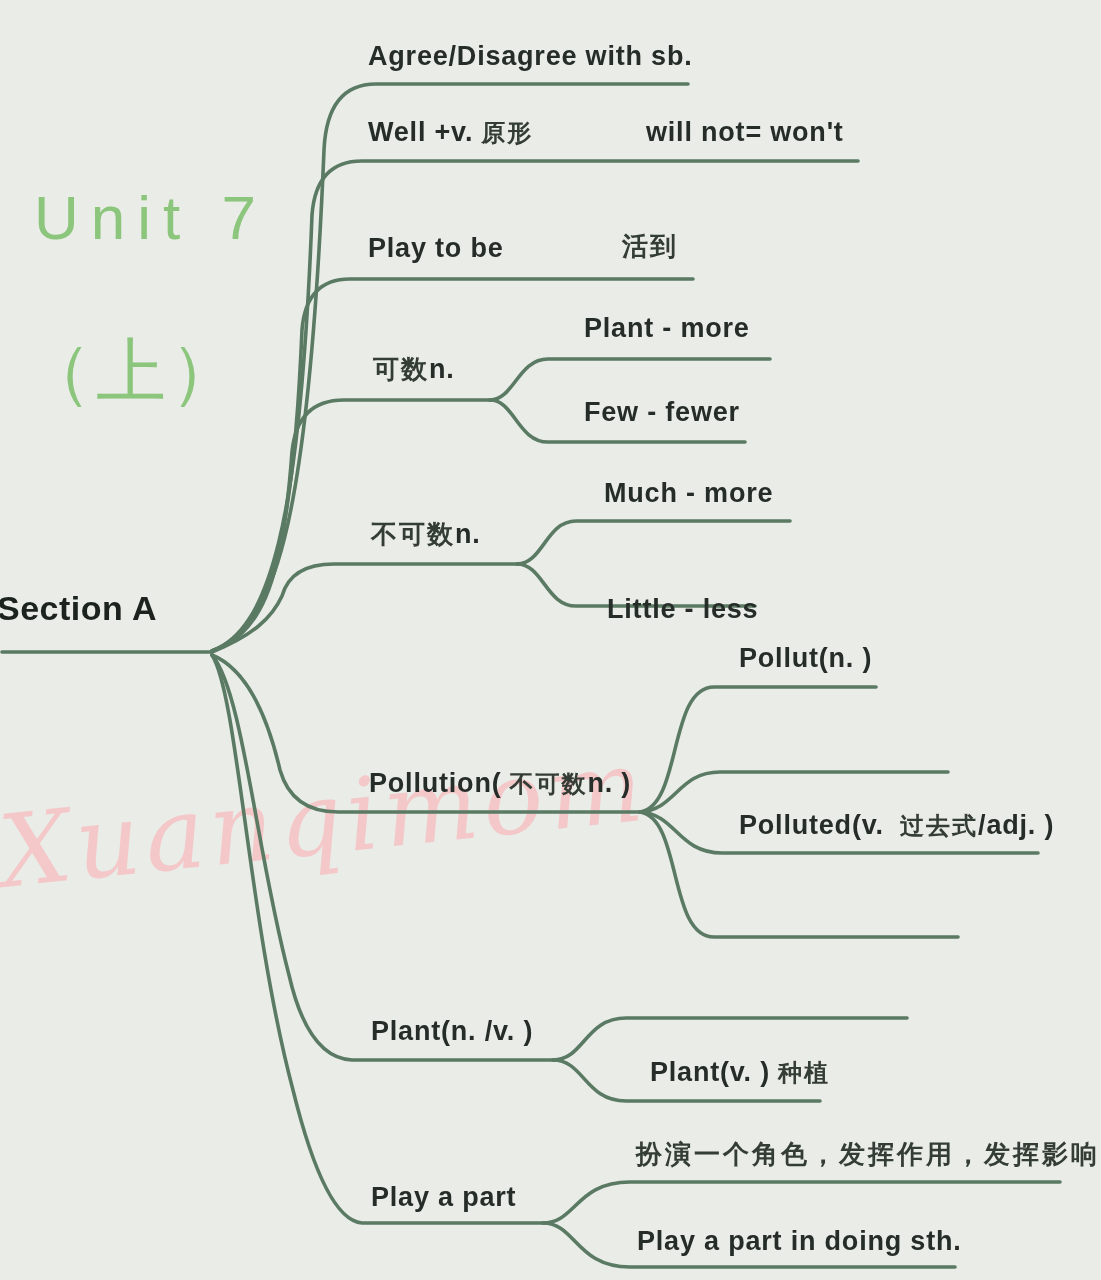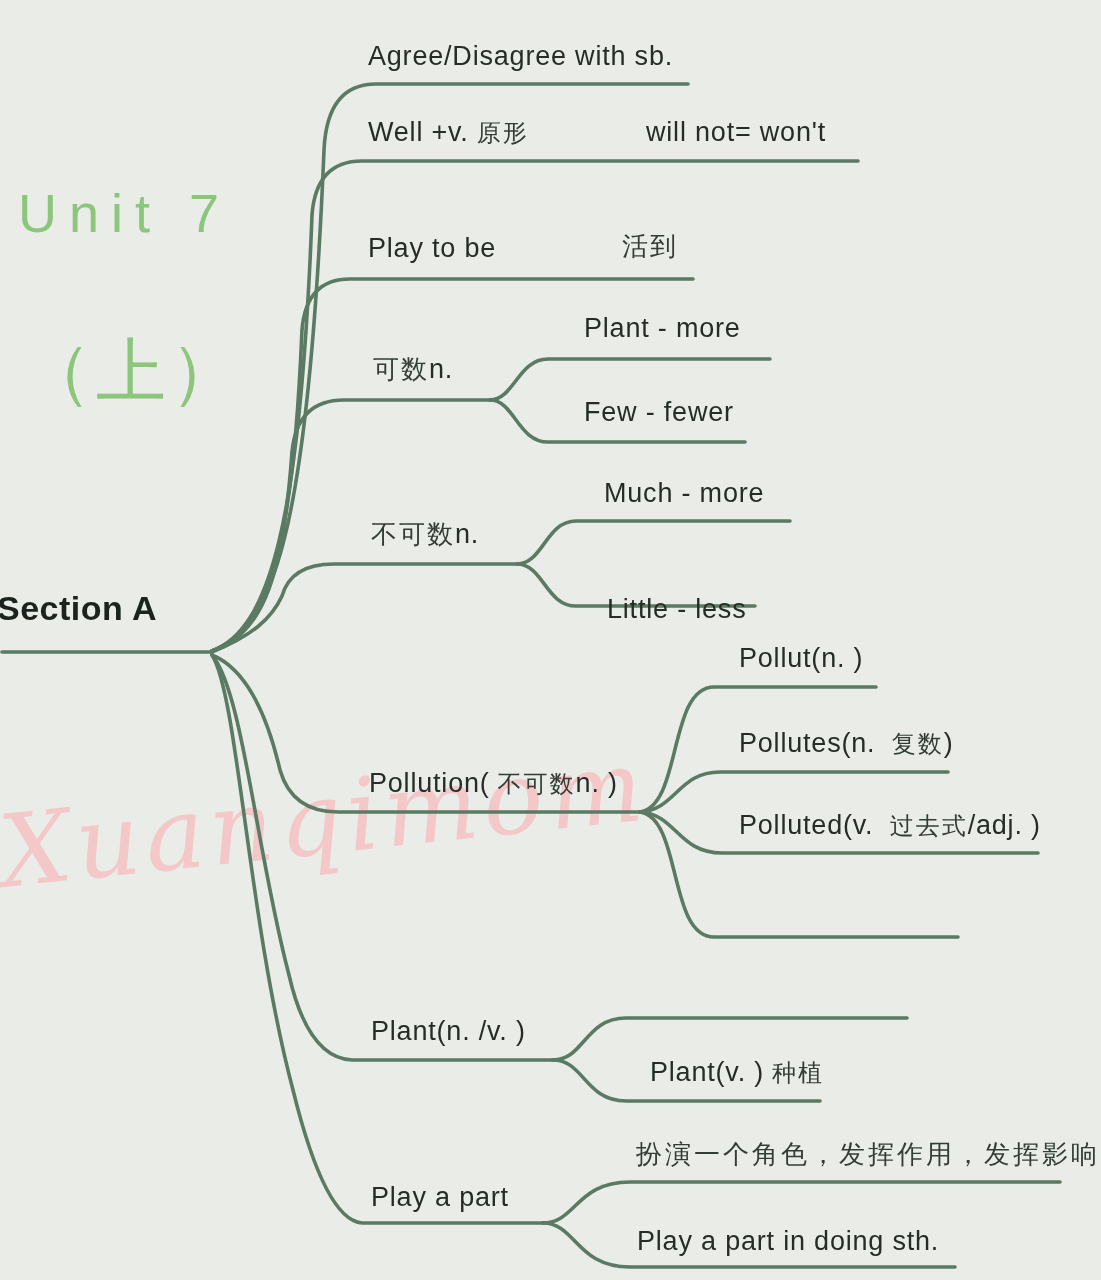--- a/index.html
+++ b/index.html
@@ -15,33 +15,34 @@
   .stage{
     position:relative;width:1101px;height:1280px;overflow:hidden;
     background:var(--background);
   }
   .stage svg{position:absolute;left:0;top:0;z-index:2;}
   .stage svg path{stroke:var(--line);stroke-width:3.6;fill:none;stroke-linecap:round;}
   .lbl{
     position:absolute;z-index:3;white-space:nowrap;
     color:var(--text);font-size:27px;letter-spacing:0.8px;line-height:1.15;
     font-family:"Liberation Sans",sans-serif;
+    font-weight:bold;
   }
   .hand{
     font-family:"DejaVu Serif",serif;color:var(--hand_text);
     font-size:24px;letter-spacing:2px;margin-left:8px;
   }
   .hand-lbl{
     font-family:"DejaVu Serif",serif;color:var(--hand_text);
     font-size:26px;letter-spacing:2px;
   }
   .root-lbl{font-weight:bold;font-size:34px;letter-spacing:0.5px;color:#1c231e;}
   .title{position:absolute;z-index:3;color:var(--title_green);}
   .title .t1{
-    position:absolute;left:18px;top:182px;font-size:54px;letter-spacing:12px;
+    position:absolute;left:34px;top:182px;font-size:62px;letter-spacing:12px;
     white-space:nowrap;
   }
   .title .t2{
     position:absolute;left:22px;top:325px;font-size:70px;letter-spacing:4px;
     white-space:nowrap;
   }
   .watermark{
     position:absolute;z-index:1;left:2px;top:790px;
     font-family:"DejaVu Serif",serif;font-style:italic;
     font-size:100px;letter-spacing:5px;color:var(--watermark_pink);
@@ -104,21 +105,20 @@
   <div class="lbl" style="left:373px;top:354px"><span class="hand-lbl">可数</span><span>n.</span></div>
   <div class="lbl" style="left:584px;top:313px">Plant - more</div>
   <div class="lbl" style="left:584px;top:397px">Few - fewer</div>
 
   <div class="lbl" style="left:371px;top:519px"><span class="hand-lbl">不可数</span><span>n.</span></div>
   <div class="lbl" style="left:604px;top:478px">Much - more</div>
   <div class="lbl" style="left:607px;top:594px">Little - less</div>
 
   <div class="lbl" style="left:369px;top:768px"><span>Pollution(</span><span class="hand">不可数</span><span>n. )</span></div>
   <div class="lbl" style="left:739px;top:643px">Pollut(n. )</div>
-  <div class="lbl" style="left:739px;top:728px"><span>Pollutes(n. </span><span class="hand">复数</span><span>)</span></div>
   <div class="lbl" style="left:739px;top:810px"><span>Polluted(v. </span><span class="hand">过去式</span><span>/adj. )</span></div>
 
   <div class="lbl" style="left:371px;top:1016px">Plant(n. /v. )</div>
   <div class="lbl" style="left:650px;top:1057px"><span>Plant(v. )</span><span class="hand">种植</span></div>
 
   <div class="lbl" style="left:371px;top:1182px">Play a part</div>
   <div class="lbl" style="left:637px;top:1226px">Play a part in doing sth.</div>
   <div class="lbl hand-lbl" style="left:636px;top:1140px;letter-spacing:3px">扮演一个角色，发挥作用，发挥影响</div>
 
 </div>

